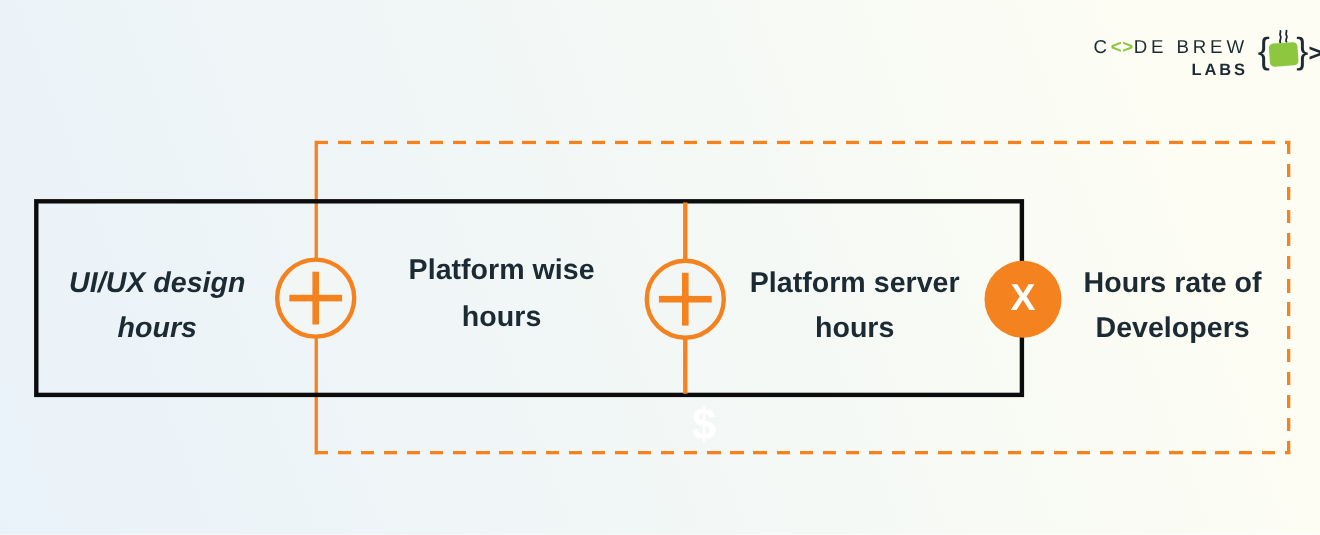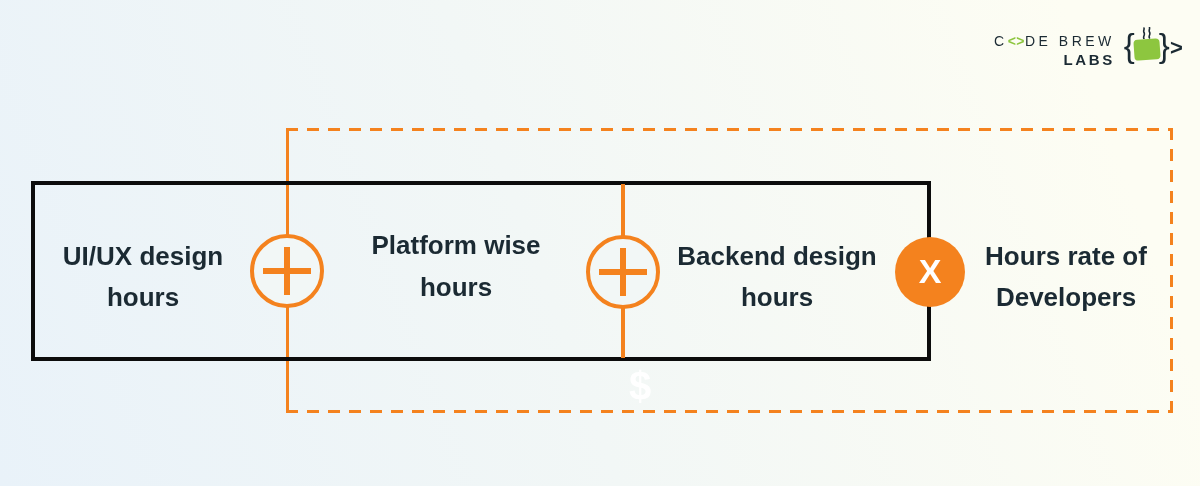--- a/index.html
+++ b/index.html
@@ -7,21 +7,21 @@
     position:relative;
     width:1200px;height:486px;
     background:linear-gradient(70deg,#e9f2f9 0%,#f2f7f6 45%,#fdfdf3 90%);
     font-family:"Liberation Sans",sans-serif;
     overflow:hidden;
   }
 
   
   .logo{position:absolute;left:994px;top:33px;display:flex;align-items:flex-start;gap:9px;}
   .logo-text-col{display:flex;flex-direction:column;}
-  .logo-main{font-size:14px;font-weight:400;letter-spacing:3.5px;color:#1B2A33;white-space:nowrap;}
+  .logo-main{font-size:17px;font-weight:400;letter-spacing:3.5px;color:#1B2A33;white-space:nowrap;}
   .logo-main .accent{color:#8DC63F;font-weight:700;letter-spacing:0.5px;}
   .logo-sub{font-size:15px;font-weight:700;letter-spacing:2.6px;color:#1B2A33;text-align:right;margin-top:2px;}
   .logo-icon{position:relative;display:flex;align-items:center;margin-top:-4px;}
   .brace{font-size:33px;color:#1B2A33;line-height:1;}
   .cup-wrap{position:relative;width:26px;height:21px;margin:8px -1px 0;}
   .cup{position:absolute;left:0;top:0;right:0;bottom:0;background:#8DC63F;border-radius:4px;transform:rotate(-4deg);display:block;}
   .steam{position:absolute;top:-12px;left:6px;}
   .gt{font-size:22px;font-weight:700;color:#1B2A33;transform:translateY(2px);}
 
   
@@ -30,21 +30,21 @@
   .edge{position:absolute;}
   .edge-top{left:0;top:0;right:0;height:3px;background:repeating-linear-gradient(90deg,#F4821E 0 12px,transparent 12px 21px);}
   .edge-bottom{left:0;bottom:0;right:0;height:3px;background:repeating-linear-gradient(90deg,#F4821E 0 12px,transparent 12px 21px);}
   .edge-right{top:0;right:0;bottom:0;width:3px;background:repeating-linear-gradient(180deg,#F4821E 0 12px,transparent 12px 21px);}
   .edge-left{top:0;left:0;bottom:0;width:3px;background:#F4821E;}
   .vline2{position:absolute;left:621px;top:184px;width:4px;height:174px;background:#F4821E;}
 
   
   .term{position:absolute;width:240px;text-align:center;color:#1B2A33;font-weight:700;font-size:26px;line-height:41px;}
   .term .line{display:block;}
-  .term-uiux{left:23px;top:236px;}
+  .term-uiux{left:23px;top:236px;font-style:italic;}
   .term-platform{left:336px;top:224px;line-height:42px;}
   .term-backend{left:657px;top:236px;}
   .term-rate{left:946px;top:236px;}
 
   
   .op-circle{position:absolute;box-sizing:border-box;border-radius:50%;display:flex;align-items:center;justify-content:center;}
   .plus-circle{width:74px;height:74px;border:4px solid #F4821E;background:#F2F7F6;}
   .plus1{left:250px;top:234px;}
   .plus2{left:586px;top:235px;}
   .plus-icon{position:relative;width:48px;height:48px;display:block;}
@@ -75,21 +75,21 @@
     <span class="line">UI/UX design</span>
     <span class="line">hours</span>
   </div>
 
   <div class="term term-platform">
     <span class="line">Platform wise</span>
     <span class="line">hours</span>
   </div>
 
   <div class="term term-backend">
-    <span class="line">Backend design</span>
+    <span class="line">Platform server</span>
     <span class="line">hours</span>
   </div>
 
   <div class="term term-rate">
     <span class="line">Hours rate of</span>
     <span class="line">Developers</span>
   </div>
 
   <div class="op-circle plus-circle plus1">
     <span class="plus-icon">

